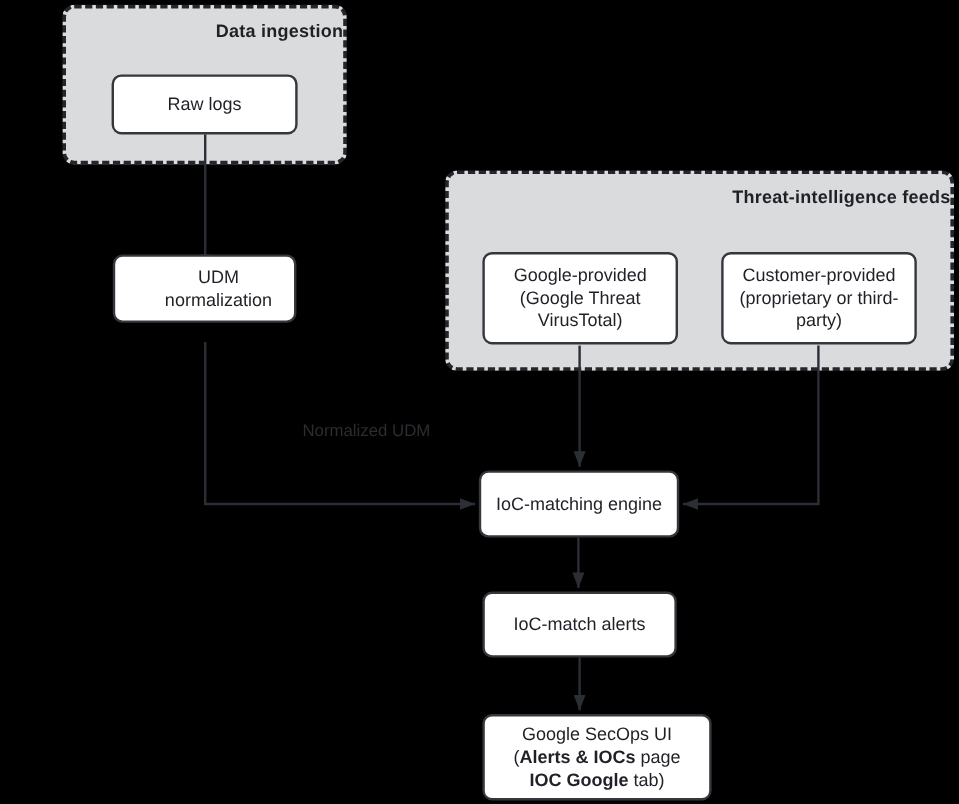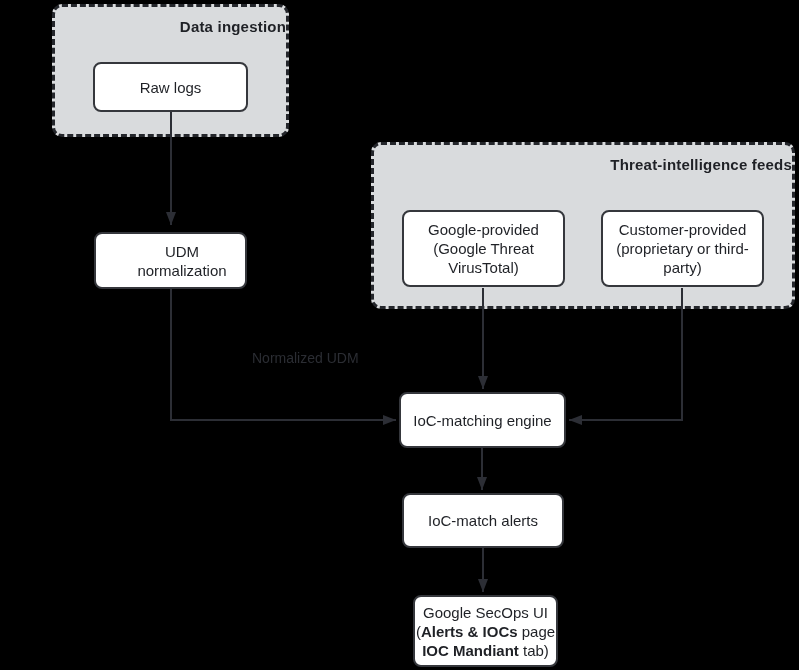--- a/index.html
+++ b/index.html
@@ -54,26 +54,26 @@
     display: flex;
     flex-direction: column;
     align-items: center;
     justify-content: center;
     text-align: center;
     font-size: 15px;
     line-height: 19px;
     color: var(--text);
   }
   #n-raw      { left: 93px;  top: 62px;  width: 155px; height: 50px; }
-  #n-udm      { left: 94px;  top: 232px; width: 153px; height: 57px; padding-left: 23px; }
+  #n-udm      { left: 94px;  top: 212px; width: 153px; height: 57px; padding-left: 23px; }
   #n-google   { left: 402px; top: 210px; width: 163px; height: 77px; }
   #n-customer { left: 601px; top: 210px; width: 163px; height: 77px; }
   #n-engine   { left: 399px; top: 392px; width: 167px; height: 56px; }
   #n-alerts   { left: 402px; top: 493px; width: 162px; height: 55px; }
-  #n-secops   { left: 413px; top: 595px; width: 145px; height: 72px; }
+  #n-secops   { left: 402px; top: 595px; width: 191px; height: 72px; }
 
   .ln { display: block; }
   .b  { font-weight: bold; }
 
   .edge-label {
     position: absolute;
     left: 252px;
     top: 350px;
     font-size: 14px;
     color: var(--edge-label);
@@ -131,18 +131,18 @@
     <span>IoC-matching engine</span>
   </div>
 
   <div class="node" id="n-alerts">
     <span>IoC-match alerts</span>
   </div>
 
   <div class="node" id="n-secops">
     <span class="ln">Google SecOps UI</span>
     <span class="ln"><span>(</span><span class="b">Alerts &amp; IOCs</span><span> page</span></span>
-    <span class="ln"><span class="b">IOC Mandiant</span><span> tab)</span></span>
+    <span class="ln"><span class="b">IOC Google</span><span> tab)</span></span>
   </div>
 
   <span class="edge-label">Normalized UDM</span>
 
 </div>
 
 </body></html>

